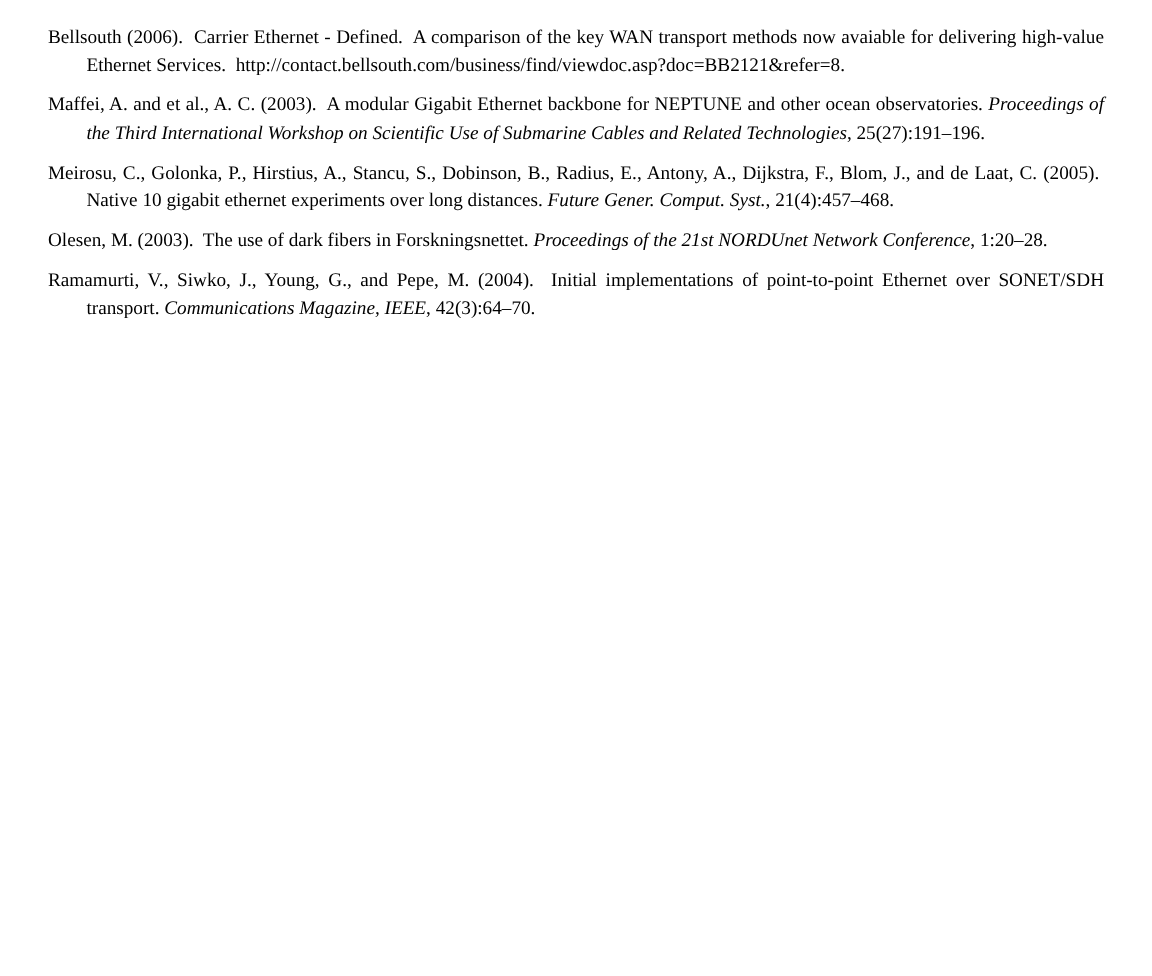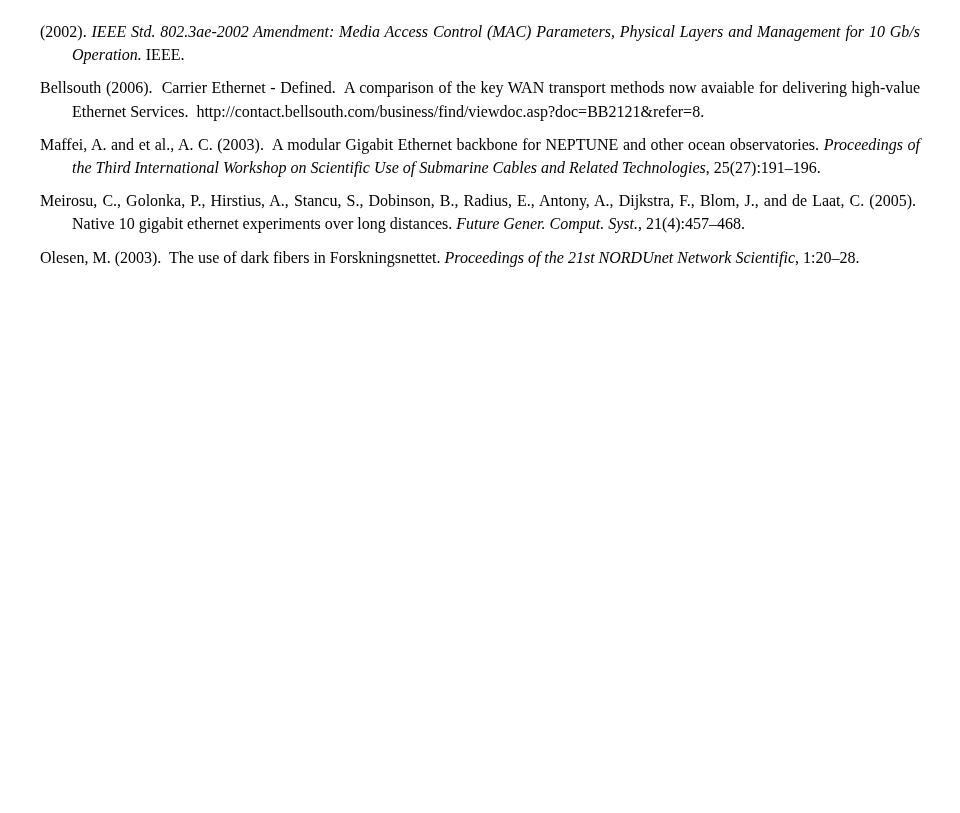--- a/index.html
+++ b/index.html
@@ -31,25 +31,20 @@
     }
     em {
       font-style: italic;
     }
   </style>
 </head>
 <body>
 
 <div class="references-container">
 
-  <div class="ref-entry">
-    <p>
-      (2002). <em>IEEE Std. 802.3ae-2002 Amendment: Media Access Control (MAC) Parameters, Physical Layers and Management for 10 Gb/s Operation.</em> IEEE.
-    </p>
-  </div>
 
   <div class="ref-entry">
     <p>
       Bellsouth (2006).&nbsp; Carrier Ethernet - Defined.&nbsp; A comparison of the key WAN transport methods now avaiable for delivering high-value Ethernet Services.&nbsp; http://contact.bellsouth.com/business/find/viewdoc.asp?doc=BB2121&amp;refer=8.
     </p>
   </div>
 
 
 
   <div class="ref-entry">
@@ -60,18 +55,23 @@
 
   <div class="ref-entry">
     <p>
       Meirosu, C., Golonka, P., Hirstius, A., Stancu, S., Dobinson, B., Radius, E., Antony, A., Dijkstra, F., Blom, J., and de Laat, C. (2005).&nbsp; Native 10 gigabit ethernet experiments over long distances. <em>Future Gener. Comput. Syst.</em>, 21(4):457–468.
     </p>
   </div>
 
 
   <div class="ref-entry">
     <p>
-      Olesen, M. (2003).&nbsp; The use of dark fibers in Forskningsnettet. <em>Proceedings of the 21st NORDUnet Network Scientific</em>, 1:20–28.
+      Olesen, M. (2003).&nbsp; The use of dark fibers in Forskningsnettet. <em>Proceedings of the 21st NORDUnet Network Conference</em>, 1:20–28.
     </p>
   </div>
 
+  <div class="ref-entry">
+    <p>
+      Ramamurti, V., Siwko, J., Young, G., and Pepe, M. (2004).&nbsp; Initial implementations of point-to-point Ethernet over SONET/SDH transport. <em>Communications Magazine, IEEE</em>, 42(3):64–70.
+    </p>
+  </div>
 
 </div>
 
 </body></html>

